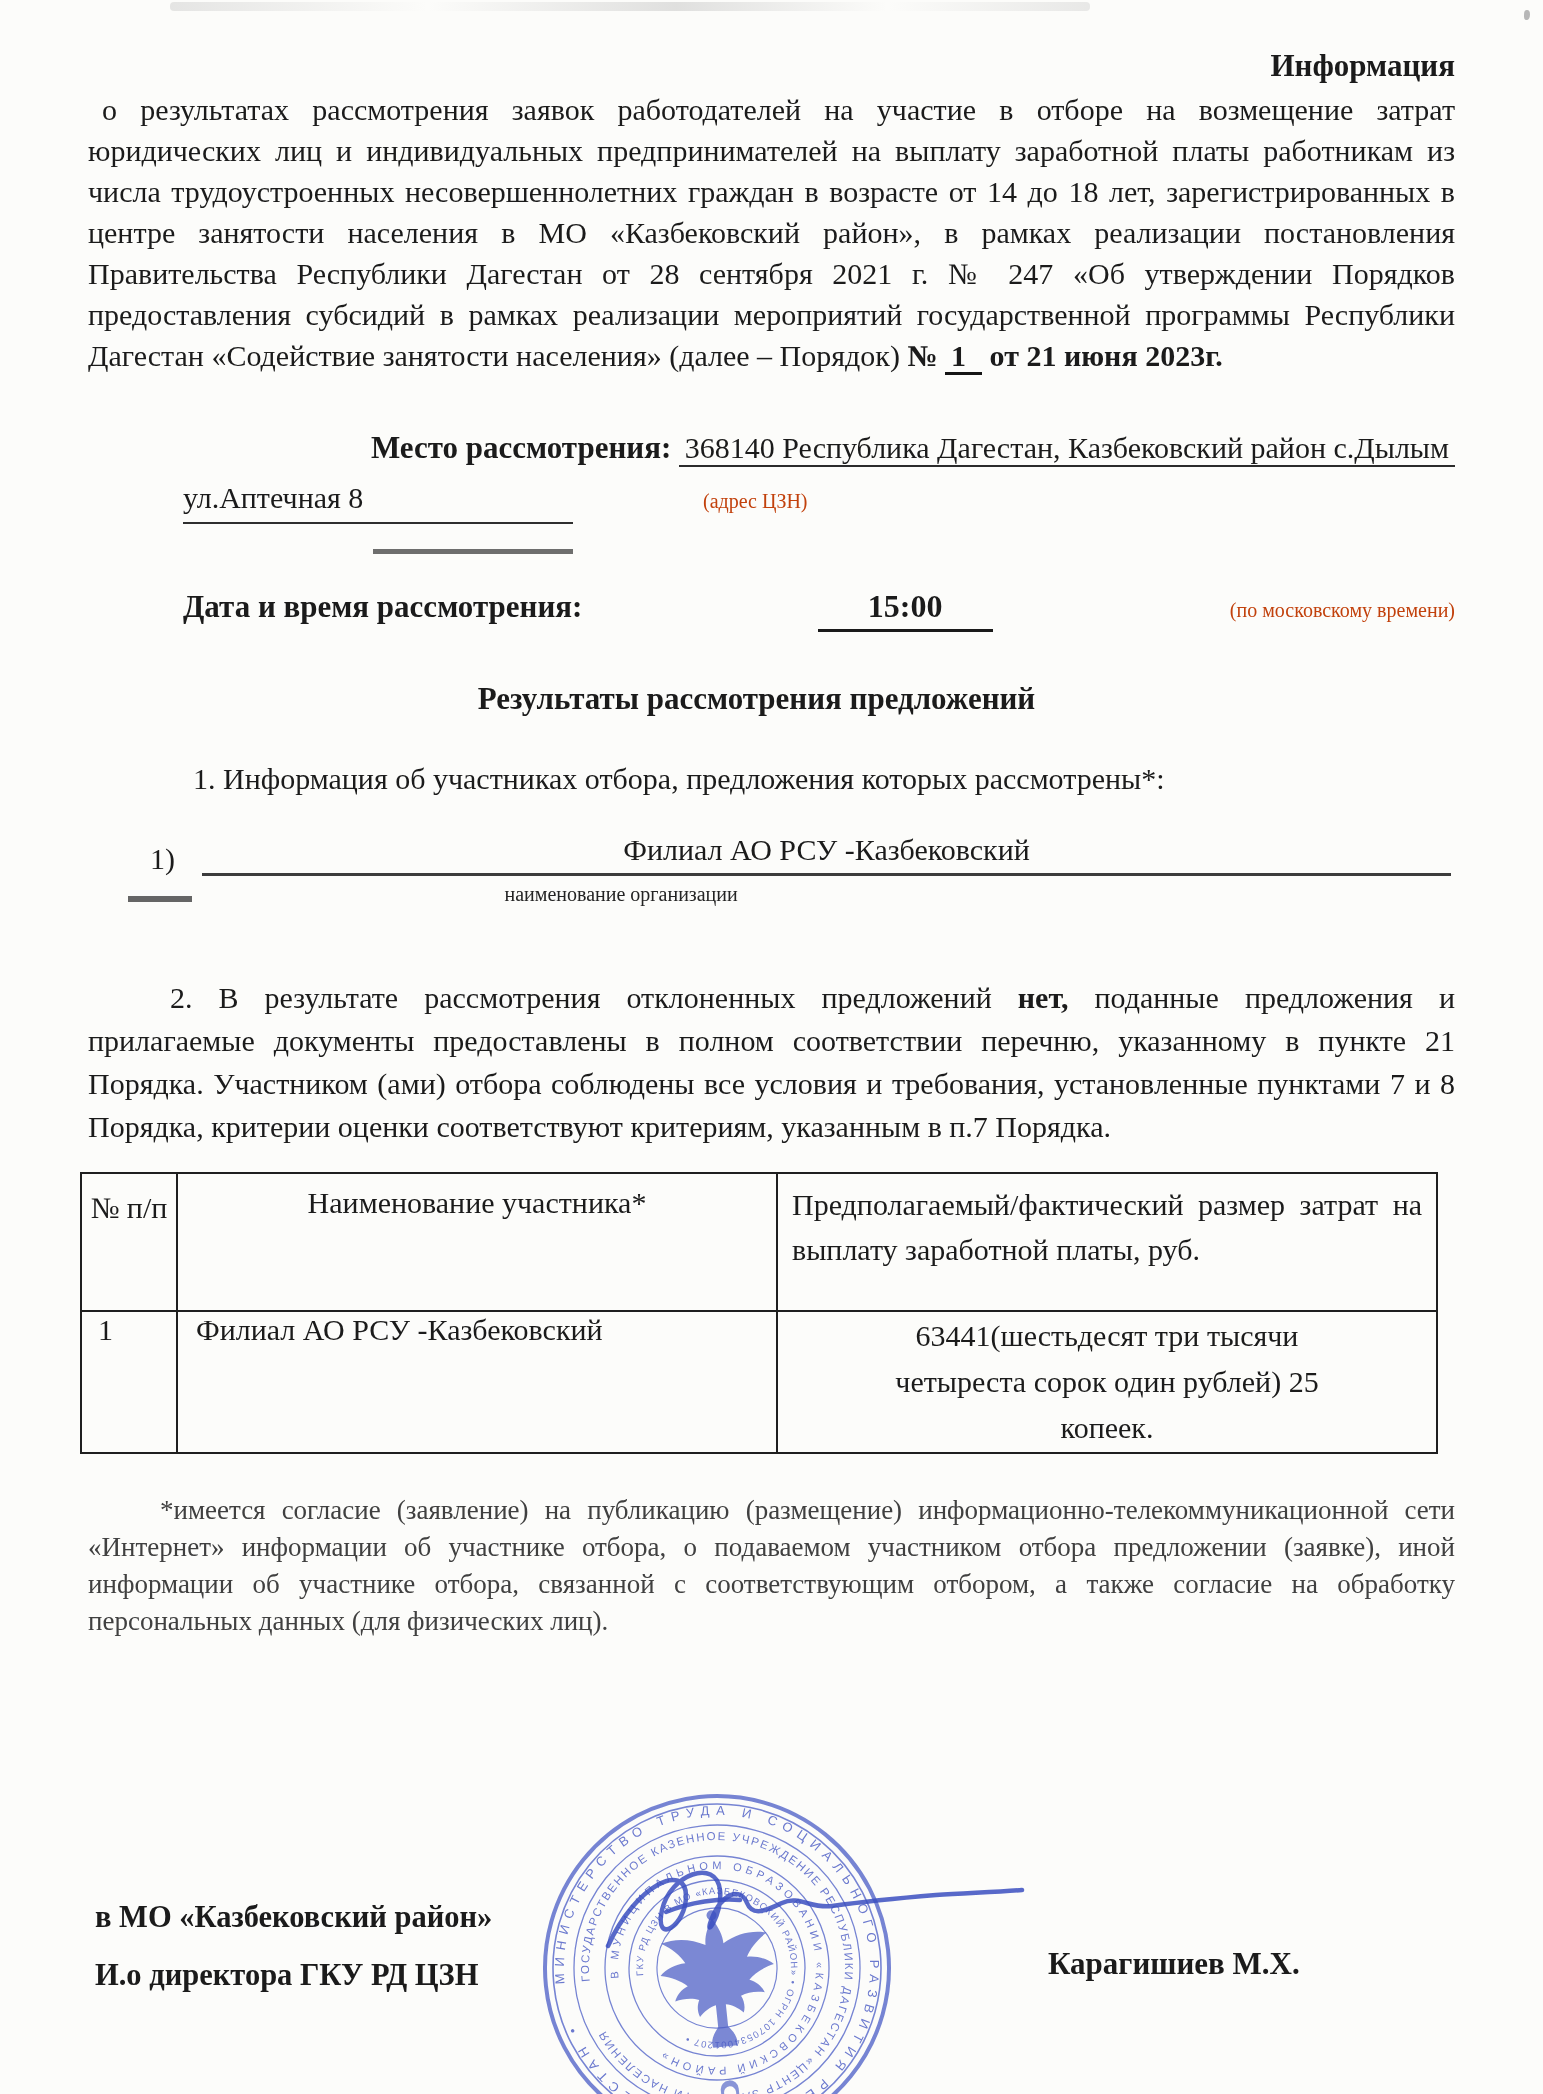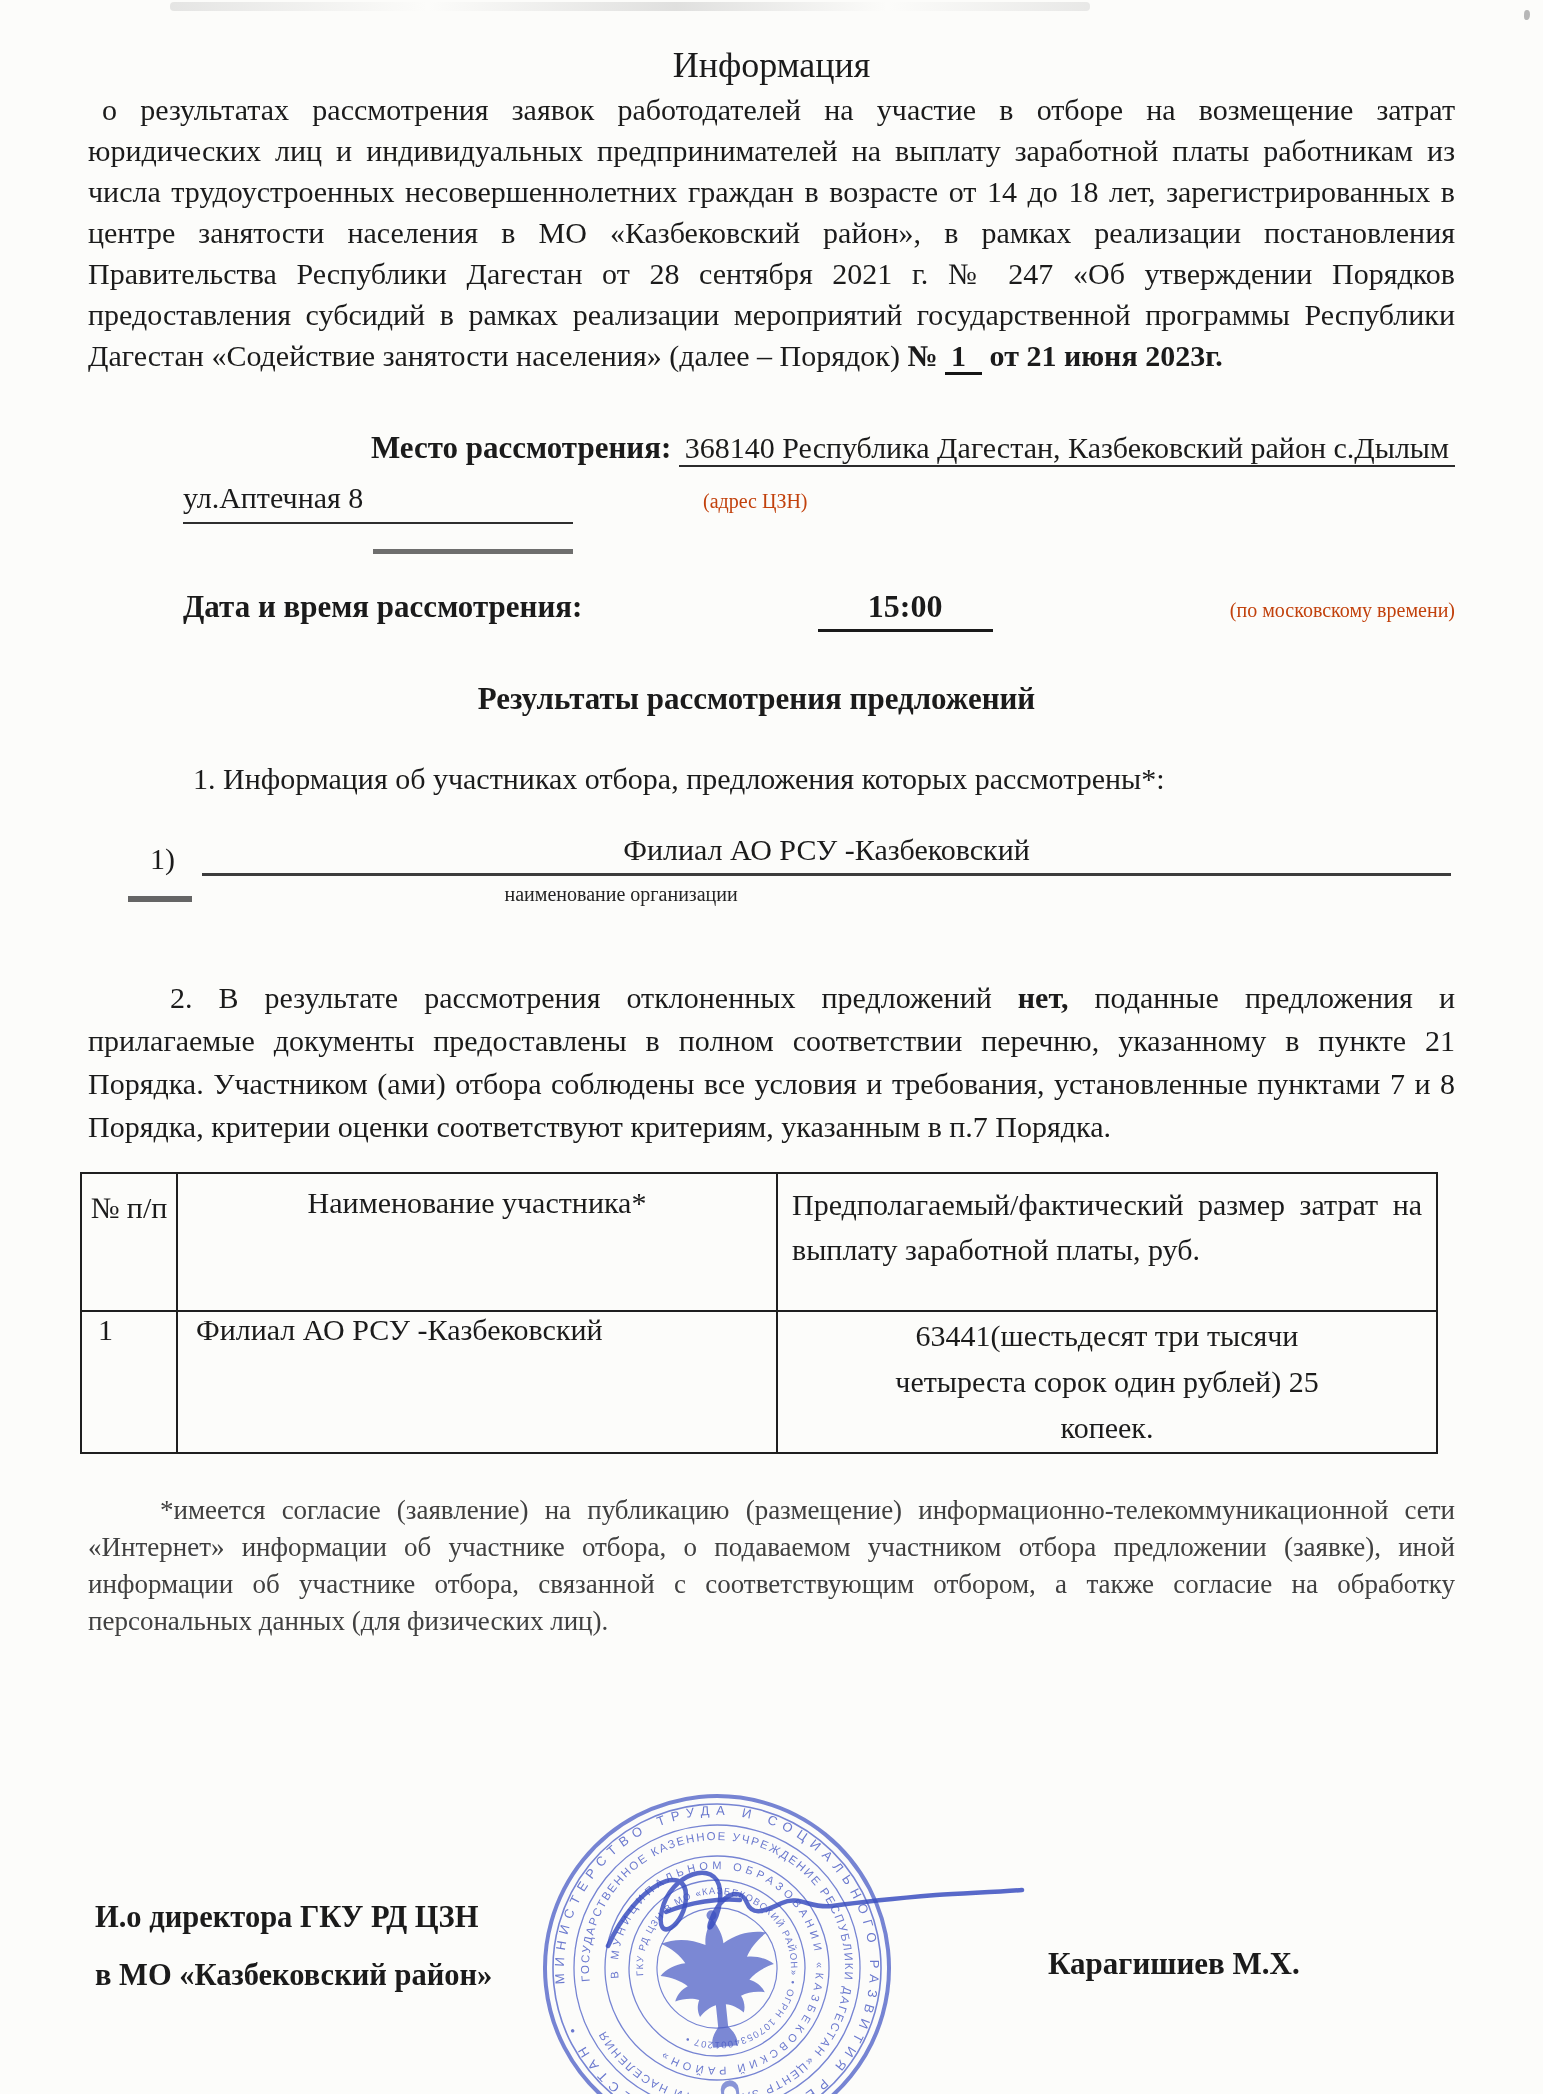--- a/index.html
+++ b/index.html
@@ -7,21 +7,21 @@
     position:relative;
     width:1543px;height:2094px;
     margin:0 auto;
     background:#fcfcfa;
     overflow:hidden;
     font-family:"Liberation Serif", serif;
     color:#1b1b1b;
   }
   .content{position:absolute;left:0;top:0;right:0;padding:44px 88px 0 88px;box-sizing:border-box;}
   .doc-title{
-    text-align:center;font-size:36px;font-weight:normal;margin:0;line-height:43px;
+    text-align:right;font-size:31px;font-weight:bold;margin:0;line-height:43px;
   }
   .intro{
     margin:2px 0 0 0;font-size:30px;line-height:41px;text-align:justify;text-indent:14px;
   }
   .intro b{white-space:nowrap;}
   .num-underline{border-bottom:3px solid #151515;padding:0 16px 0 6px;}
   .place-block{margin:50px 0 0 95px;font-size:30px;line-height:44px;text-align:right;}
   .field-label{font-weight:bold;font-size:31px;}
   .uline{border-bottom:2px solid #2b2b2b;padding:0 6px 1px 6px;}
   .place-line2{margin:6px 0 0 95px;font-size:30px;line-height:44px;display:flex;align-items:baseline;}
@@ -192,17 +192,17 @@
   <div class="signature-wrap">
     <svg width="470" height="140" viewBox="0 0 470 140">
       <g stroke="#3b4fc0" stroke-width="4.5" fill="none" stroke-linecap="round" stroke-opacity="0.85">
         <path d="M 38,100 C 66,38 116,16 116,50 C 116,80 84,100 92,64 C 100,28 146,12 150,44 C 153,70 132,96 142,72 C 152,48 170,40 177,57 C 183,72 199,63 212,57 C 229,49 241,63 262,60 C 298,55 330,52 366,49 C 396,47 428,46 452,44"></path>
         <path d="M 96,66 C 120,56 150,52 170,54"></path>
       </g>
     </svg>
   </div>
 
   <div class="sig-left">
+    <div>в МО «Казбековский район»</div>
     <div>И.о директора ГКУ РД ЦЗН</div>
-    <div>в МО «Казбековский район»</div>
   </div>
   <div class="sig-name">Карагишиев М.Х.</div>
 </div>
 
 </body></html>

